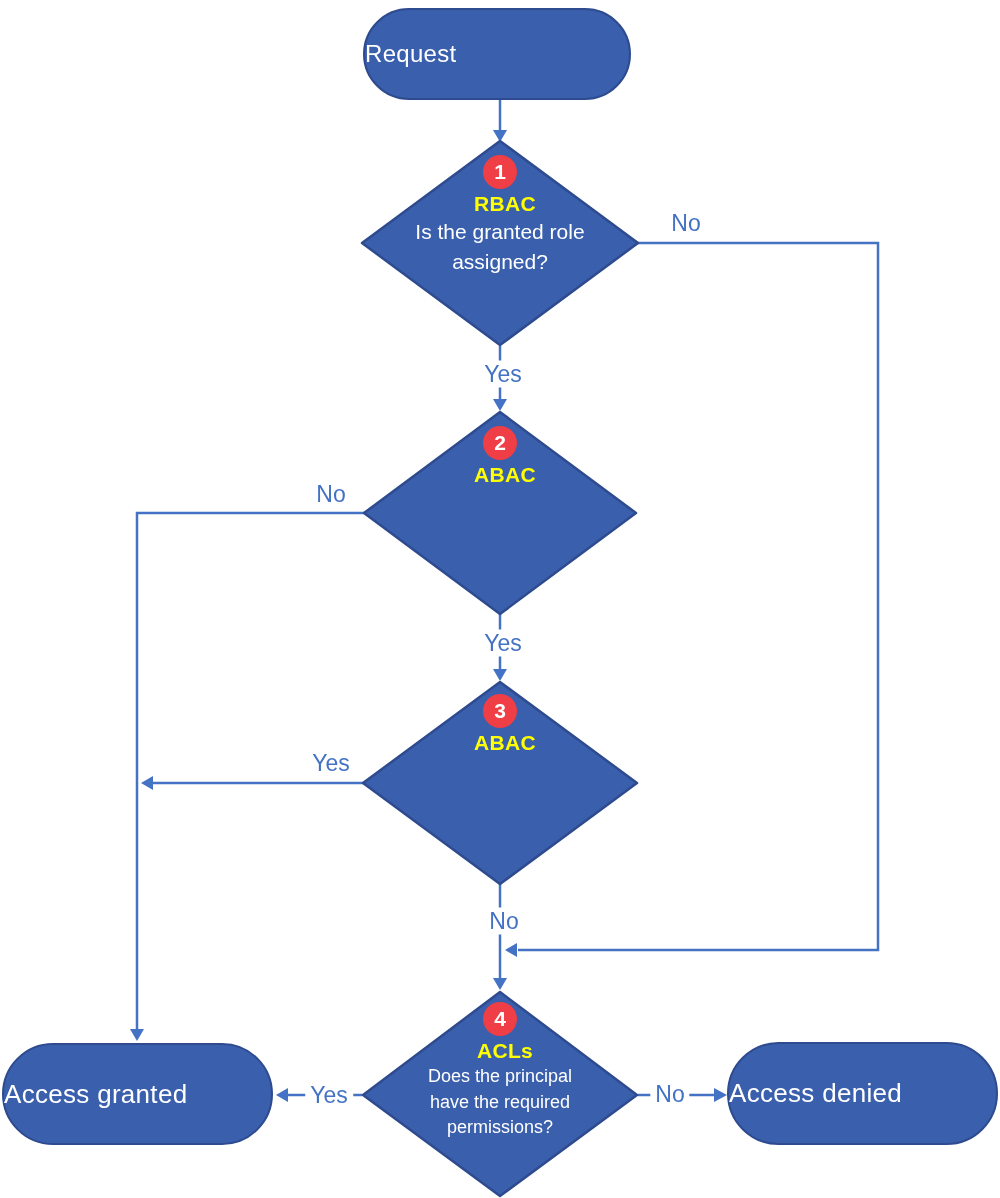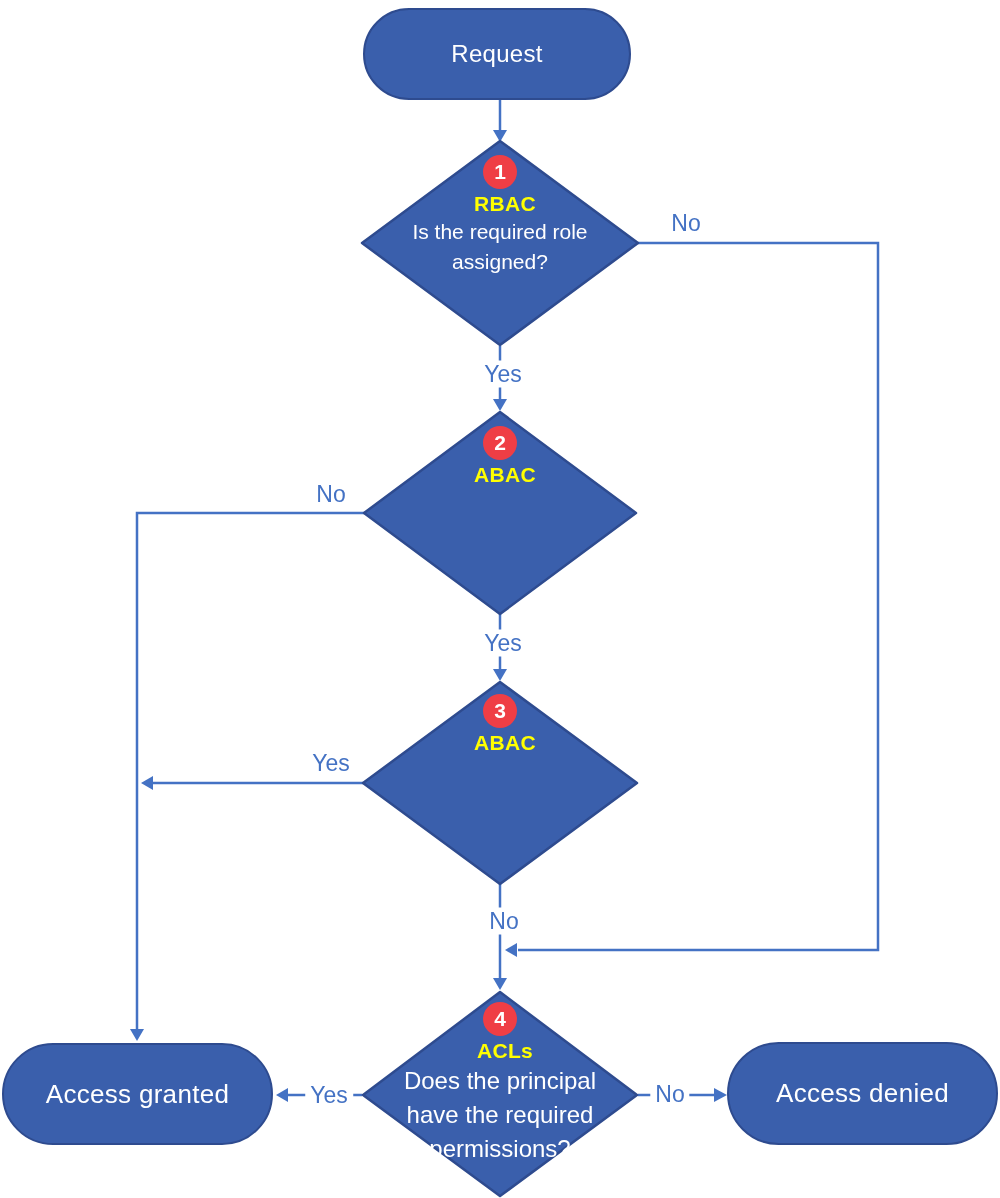--- a/index.html
+++ b/index.html
@@ -30,21 +30,20 @@
     left:0;top:0;
     width:1000px;height:1198px;
   }
   .stadium{
     position:absolute;
     background:var(--shape-fill);
     border:2px solid var(--shape-border);
     border-radius:52px;
     display:flex;
     align-items:center;
-    justify-content:center;
     color:var(--shape-text);
     box-sizing:border-box;
   }
   .stadium.start span{font-size:24px;letter-spacing:.3px;}
   .stadium.end span{font-size:26px;letter-spacing:.3px;}
   .decision-text{
     position:absolute;
     display:flex;
     flex-direction:column;
     align-items:center;
@@ -71,21 +70,21 @@
     letter-spacing:.3px;
     margin-left:10px;
   }
   .question{
     color:var(--shape-text);
     font-size:21px;
     line-height:1.42;
     white-space:pre-line;
     margin-top:1px;
   }
-  .question.small{font-size:24px;}
+  .question.small{font-size:18px;}
   .edge-label{
     position:absolute;
     transform:translate(-50%,-50%);
     color:var(--label-text);
     font-size:23px;
     line-height:1;
   }
   .edge-label.online{
     background:var(--background);
     padding:2px 5px;
@@ -143,21 +142,21 @@
     <polygon class="diamond" points="500,992 637,1095 500,1196 363,1095"></polygon>
   </svg>
 
   <div class="stadium start" style="left:363px;top:8px;width:268px;height:92px;">
     <span>Request</span>
   </div>
 
   <div class="decision-text" style="left:360px;top:155px;">
     <div class="badge">1</div>
     <div class="tag">RBAC</div>
-    <div class="question">Is the required role
+    <div class="question">Is the granted role
 assigned?</div>
   </div>
 
   <div class="decision-text" style="left:360px;top:426px;">
     <div class="badge">2</div>
     <div class="tag">ABAC</div>
   </div>
 
   <div class="decision-text" style="left:360px;top:694px;">
     <div class="badge">3</div>

